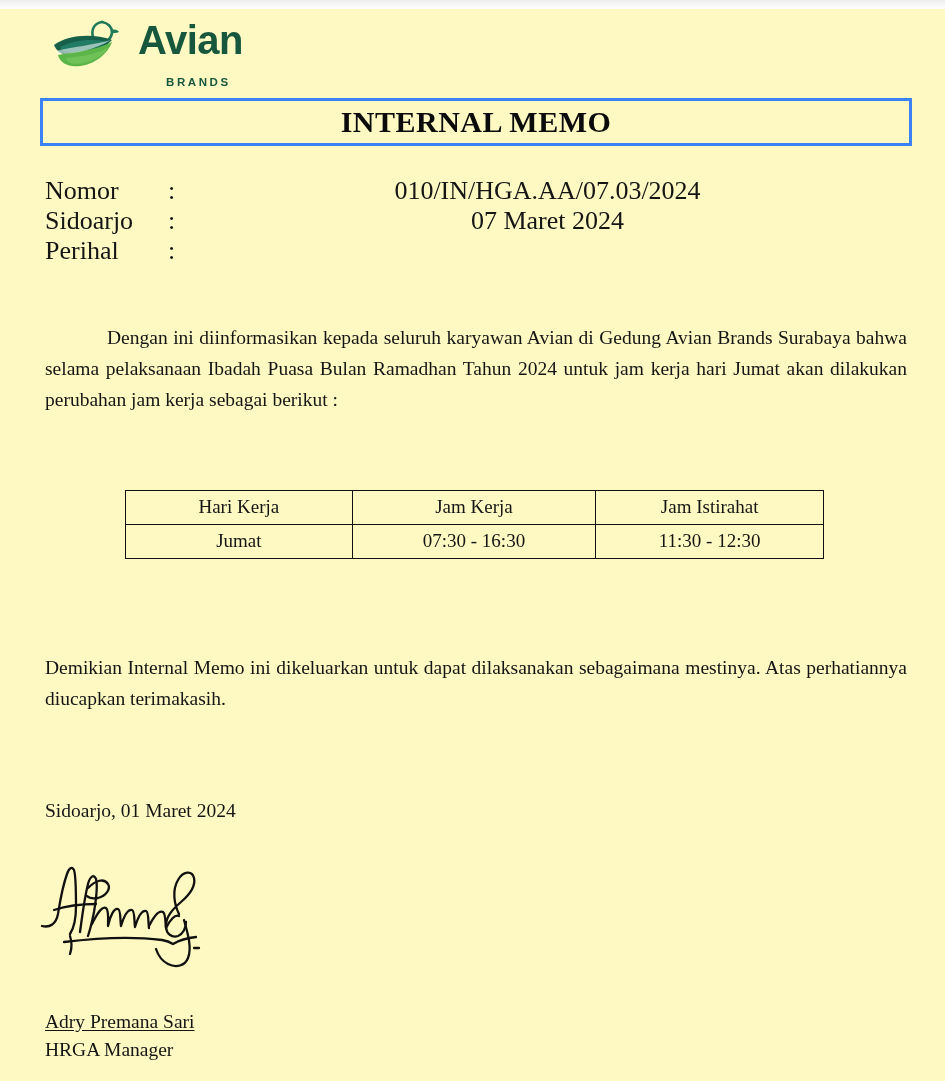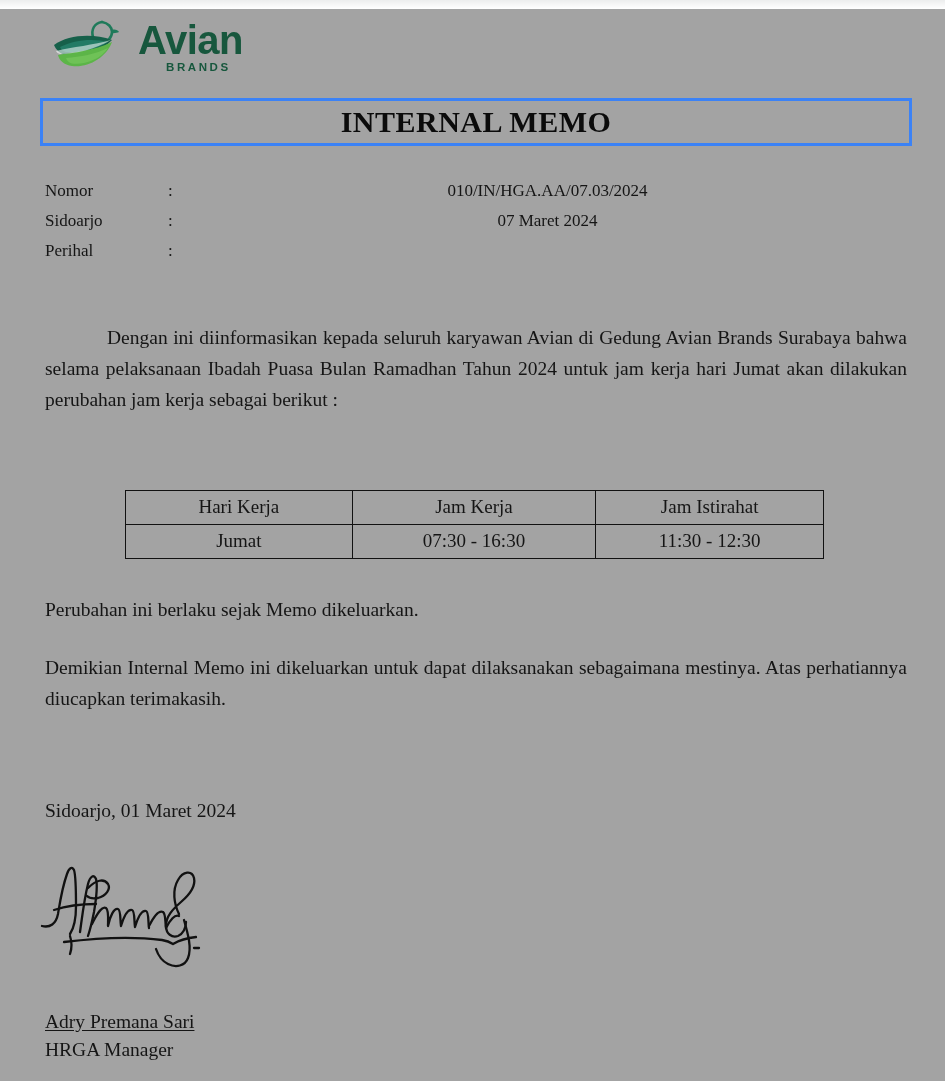--- a/index.html
+++ b/index.html
@@ -11,21 +11,21 @@
     width: 945px;
     height: 1081px;
     position: relative;
     font-family: "Liberation Serif", "DejaVu Serif", serif;
     color: #151515;
     overflow: hidden;
   }
   .page {
     position: absolute;
     inset: 0;
-    background: #a3a3a3;
+    background: #fef9c3;
     text-decoration: underline;
   }
   .top-shade {
     position: absolute;
     top: 0; left: 0; right: 0;
     height: 9px;
     background: linear-gradient(to bottom, #eceded 0%, #f7f7f7 55%, #ffffff 100%);
   }
 
   
@@ -55,21 +55,21 @@
     color: #17573d;
     letter-spacing: -0.5px;
   }
   .logo-sub {
     font-family: "Liberation Sans", "DejaVu Sans", sans-serif;
     font-weight: bold;
     font-size: 11.5px;
     line-height: 13px;
     color: #17573d;
     letter-spacing: 2.6px;
-    margin-top: 1px;
+    margin-top: 16px;
     margin-left: 28px;
   }
 
   
   .title-box {
     position: absolute;
     left: 40px;
     top: 98px;
     width: 872px;
     height: 48px;
@@ -86,21 +86,21 @@
     letter-spacing: 0.5px;
     color: #0b0b0b;
   }
 
   
   .meta {
     position: absolute;
     left: 45px;
     top: 176px;
     width: 870px;
-    font-size: 17px;
+    font-size: 26px;
     line-height: 30px;
   }
   .meta-row {
     display: flex;
     white-space: nowrap;
   }
   .meta-label { width: 123px; flex: 0 0 123px; }
   .meta-sep   { width: 12px; flex: 0 0 12px; }
   .meta-value { flex: 1 1 auto; text-align: center; }
 
@@ -237,21 +237,20 @@
       <tbody>
         <tr>
           <td>Jumat</td>
           <td>07:30 - 16:30</td>
           <td>11:30 - 12:30</td>
         </tr>
       </tbody>
     </table>
   </div>
 
-  <div class="para para-berlaku">Perubahan ini berlaku sejak Memo dikeluarkan.</div>
   <div class="para para-penutup">Demikian Internal Memo ini dikeluarkan untuk dapat dilaksanakan sebagaimana mestinya. Atas perhatiannya diucapkan terimakasih.</div>
 
   <div class="place-date">Sidoarjo, 01 Maret 2024</div>
 
   <div class="signature">
     <svg width="230" height="130" viewBox="0 0 230 130" xmlns="http://www.w3.org/2000/svg">
       <g fill="none" stroke="#111111" stroke-width="2.3" stroke-linecap="round" stroke-linejoin="round">
 
         <path d="M6 78 C14 80 20 76 22 66 C24 54 26 40 31 26 C33 20 36 18 38 22 C40 28 40 44 40 58 C40 70 38 80 34 86"></path>
 

